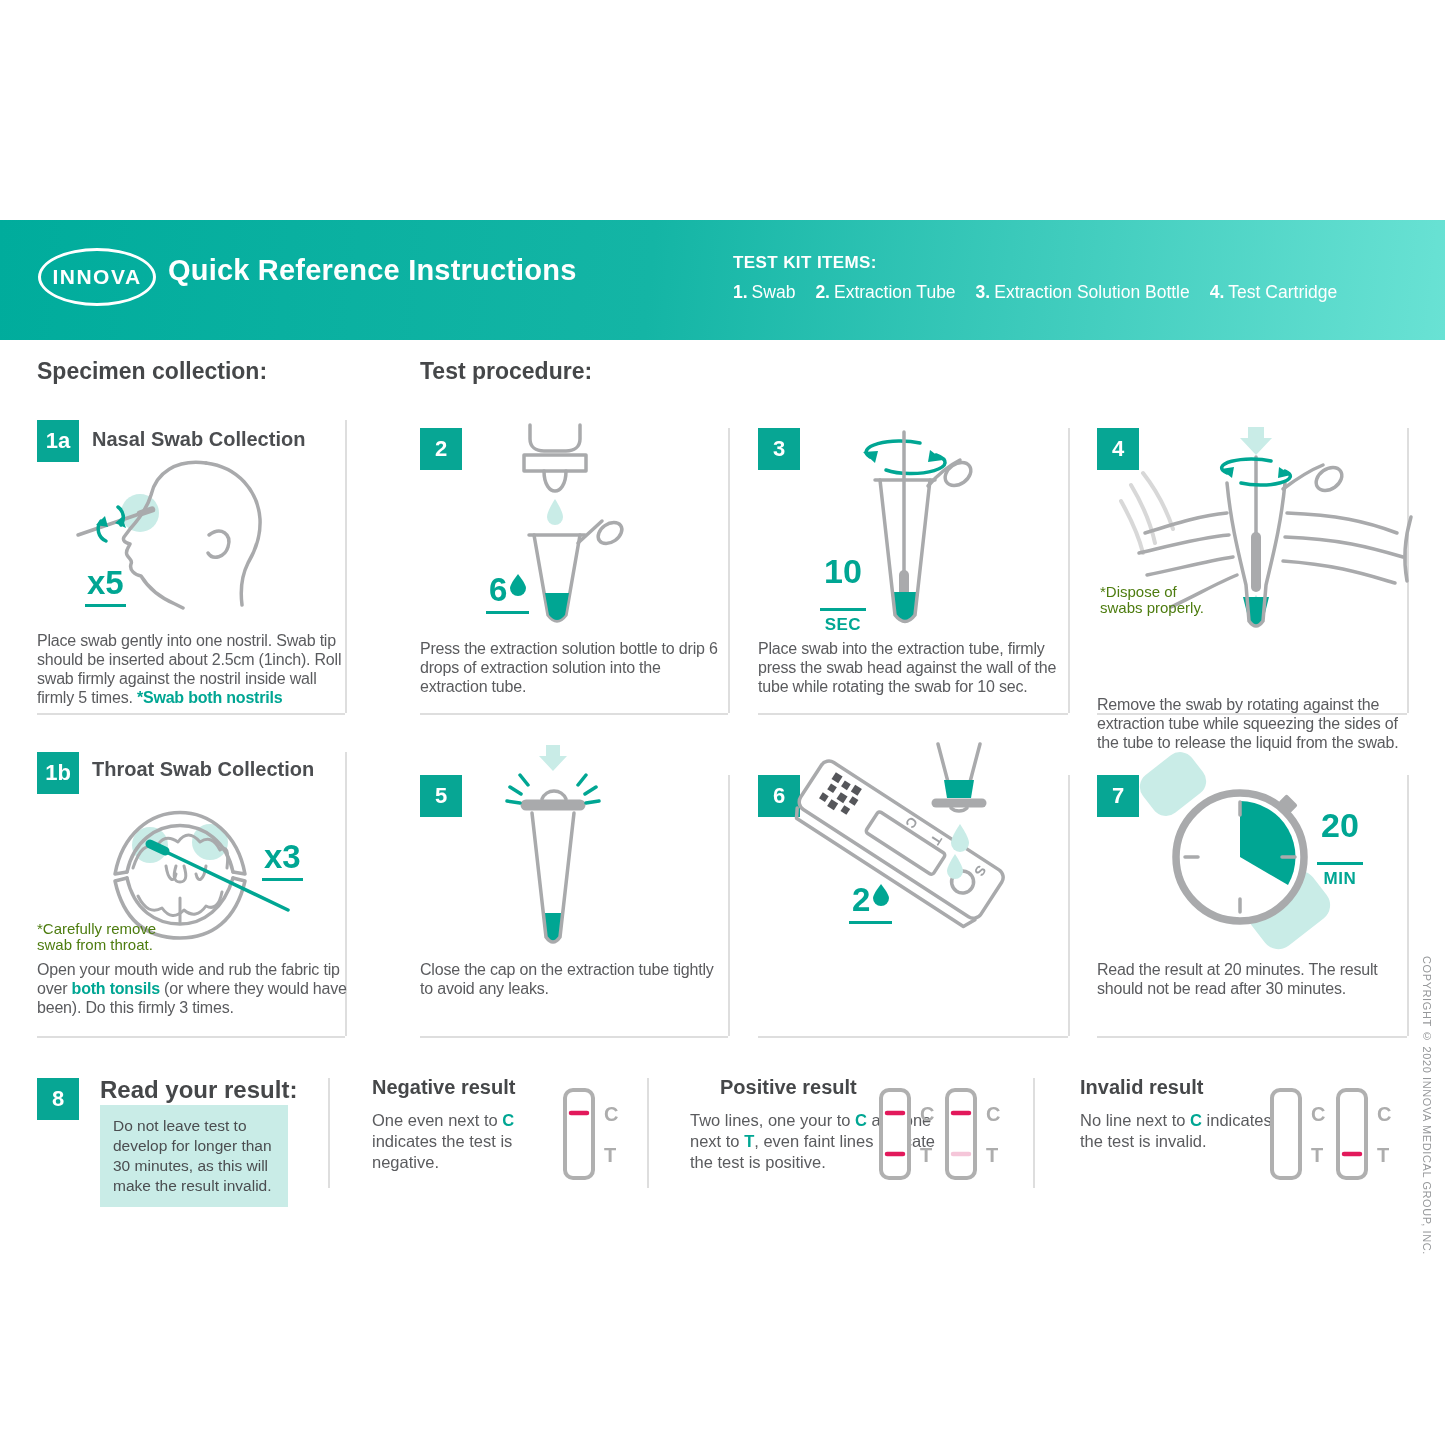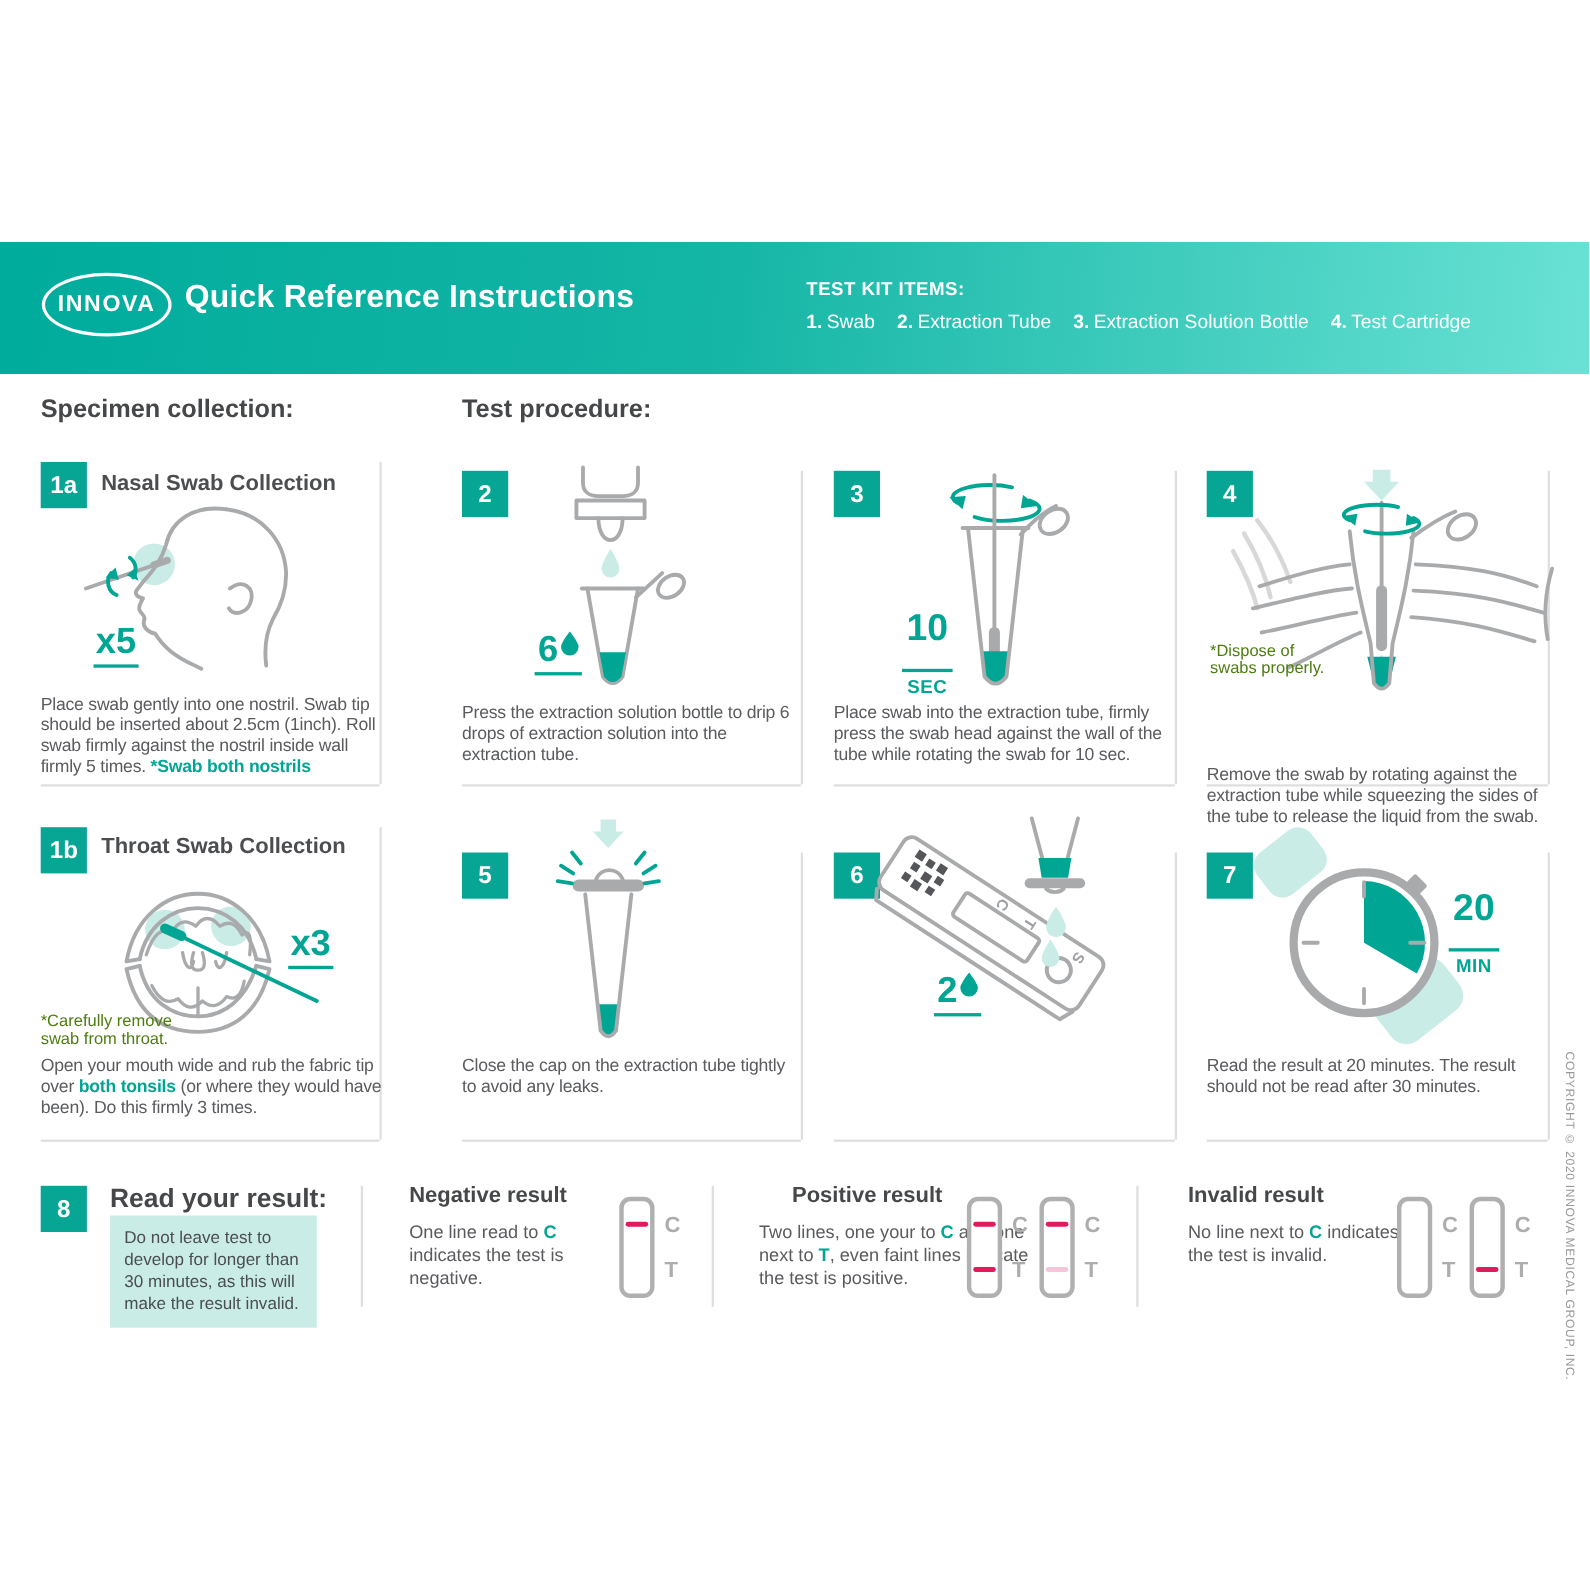--- a/index.html
+++ b/index.html
@@ -272,21 +272,21 @@
     <span class="tnum">20</span>
     <span class="tunit">MIN</span>
   </div>
   <div class="para" style="left:1097px;top:960px;width:305px;">Read the result at 20 minutes. The result should not be read after 30 minutes.</div>
 
   <div class="sq" style="left:37px;top:1078px;">8</div>
   <div class="res-title" style="left:100px;top:1076px;font-size:24px;">Read your result:</div>
   <div class="note-box" style="left:100px;top:1105px;">Do not leave test to develop for longer than 30 minutes, as this will make the result invalid.</div>
 
   <div class="res-title" style="left:372px;top:1076px;">Negative result</div>
-  <div class="res-para" style="left:372px;top:1110px;width:190px;"><span>One line read to </span><span class="accent b">C</span><span> indicates the test is negative.</span></div>
+  <div class="res-para" style="left:372px;top:1110px;width:190px;"><span>One even next to </span><span class="accent b">C</span><span> indicates the test is negative.</span></div>
   <svg style="left:562px;top:1088px;" width="66" height="96" viewBox="0 0 66 96">
     <rect x="3" y="2" width="28" height="88" rx="8" fill="#fff" stroke="#B0B0B0" stroke-width="4"></rect>
     <line x1="9" y1="25" x2="25" y2="25" stroke="#E2195B" stroke-width="4.5" stroke-linecap="round"></line>
     <text class="rlab" x="42" y="26">C</text>
     <text class="rlab" x="42" y="67">T</text>
   </svg>
 
   <div class="res-title" style="left:720px;top:1076px;">Positive result</div>
   <div class="res-para" style="left:690px;top:1110px;width:260px;"><span>Two lines, one your to </span><span class="accent b">C</span><span> and one next to </span><span class="accent b">T</span><span>, even faint lines indicate the test is positive.</span></div>
   <svg style="left:878px;top:1088px;" width="66" height="96" viewBox="0 0 66 96">

